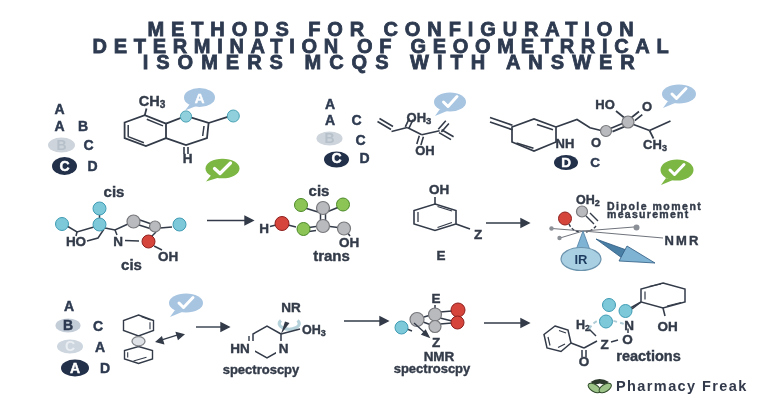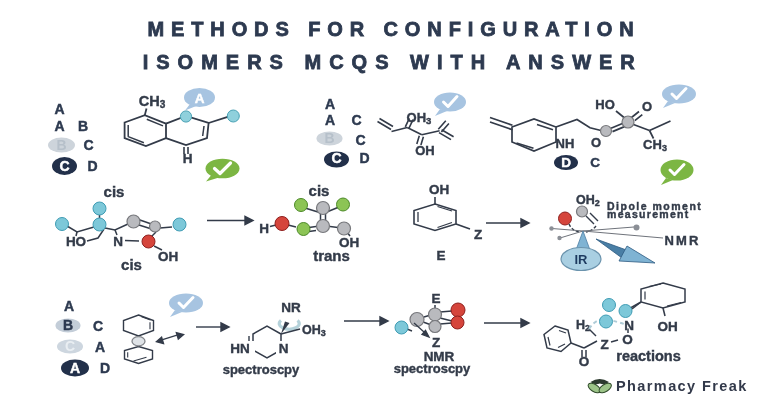--- a/index.html
+++ b/index.html
@@ -10,20 +10,21 @@
 svg text{font-family:"Liberation Sans",sans-serif;}
 text[fill="#333b49"]{stroke:#333b49;stroke-width:0.4px;}
 g[fill="#2d3a50"] text:not([fill]){stroke:#2d3a50;stroke-width:0.45px;}
 text[fill="#2d3a50"]{stroke:#2d3a50;stroke-width:0.45px;}
 text[fill="#ffffff"]{stroke:#ffffff;stroke-width:0.45px;}
 </style>
 </head>
 <body>
 <div id="canvas">
   <div class="title" style="top:17.5px;left:0;letter-spacing:6.9px;padding-left:10px;">METHODS FOR CONFIGURATION</div>
+  <div class="title" style="top:34.5px;left:0;letter-spacing:6.7px;padding-left:0px;">DETERMINATION OF GEOOMETRRICAL</div>
   <div class="title" style="top:50.5px;left:0;letter-spacing:8px;padding-left:8.75px;">ISOMERS MCQS WITH ANSWER</div>
   <svg id="art" width="768" height="402" viewBox="0 0 768 402" style="position:absolute;top:0;left:0;">
   <g font-family="&quot;Liberation Sans&quot;,sans-serif">
 
   <g font-size="14" font-weight="bold" fill="#2d3a50" text-anchor="middle">
     <text x="59.5" y="113.7">A</text>
     <text x="59.5" y="131.2">A</text>
           <text x="83" y="131.2">B</text>
     <ellipse cx="61.5" cy="145" rx="13.5" ry="7.5" fill="#cdd4db"></ellipse>
     <text x="61.5" y="149.7" fill="#b6c0ca">B</text>

